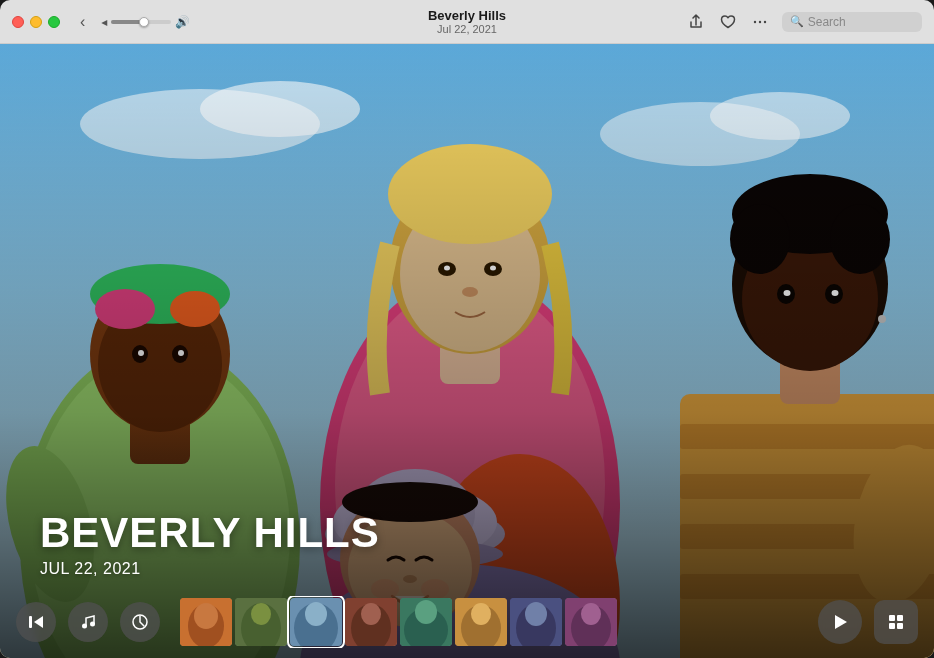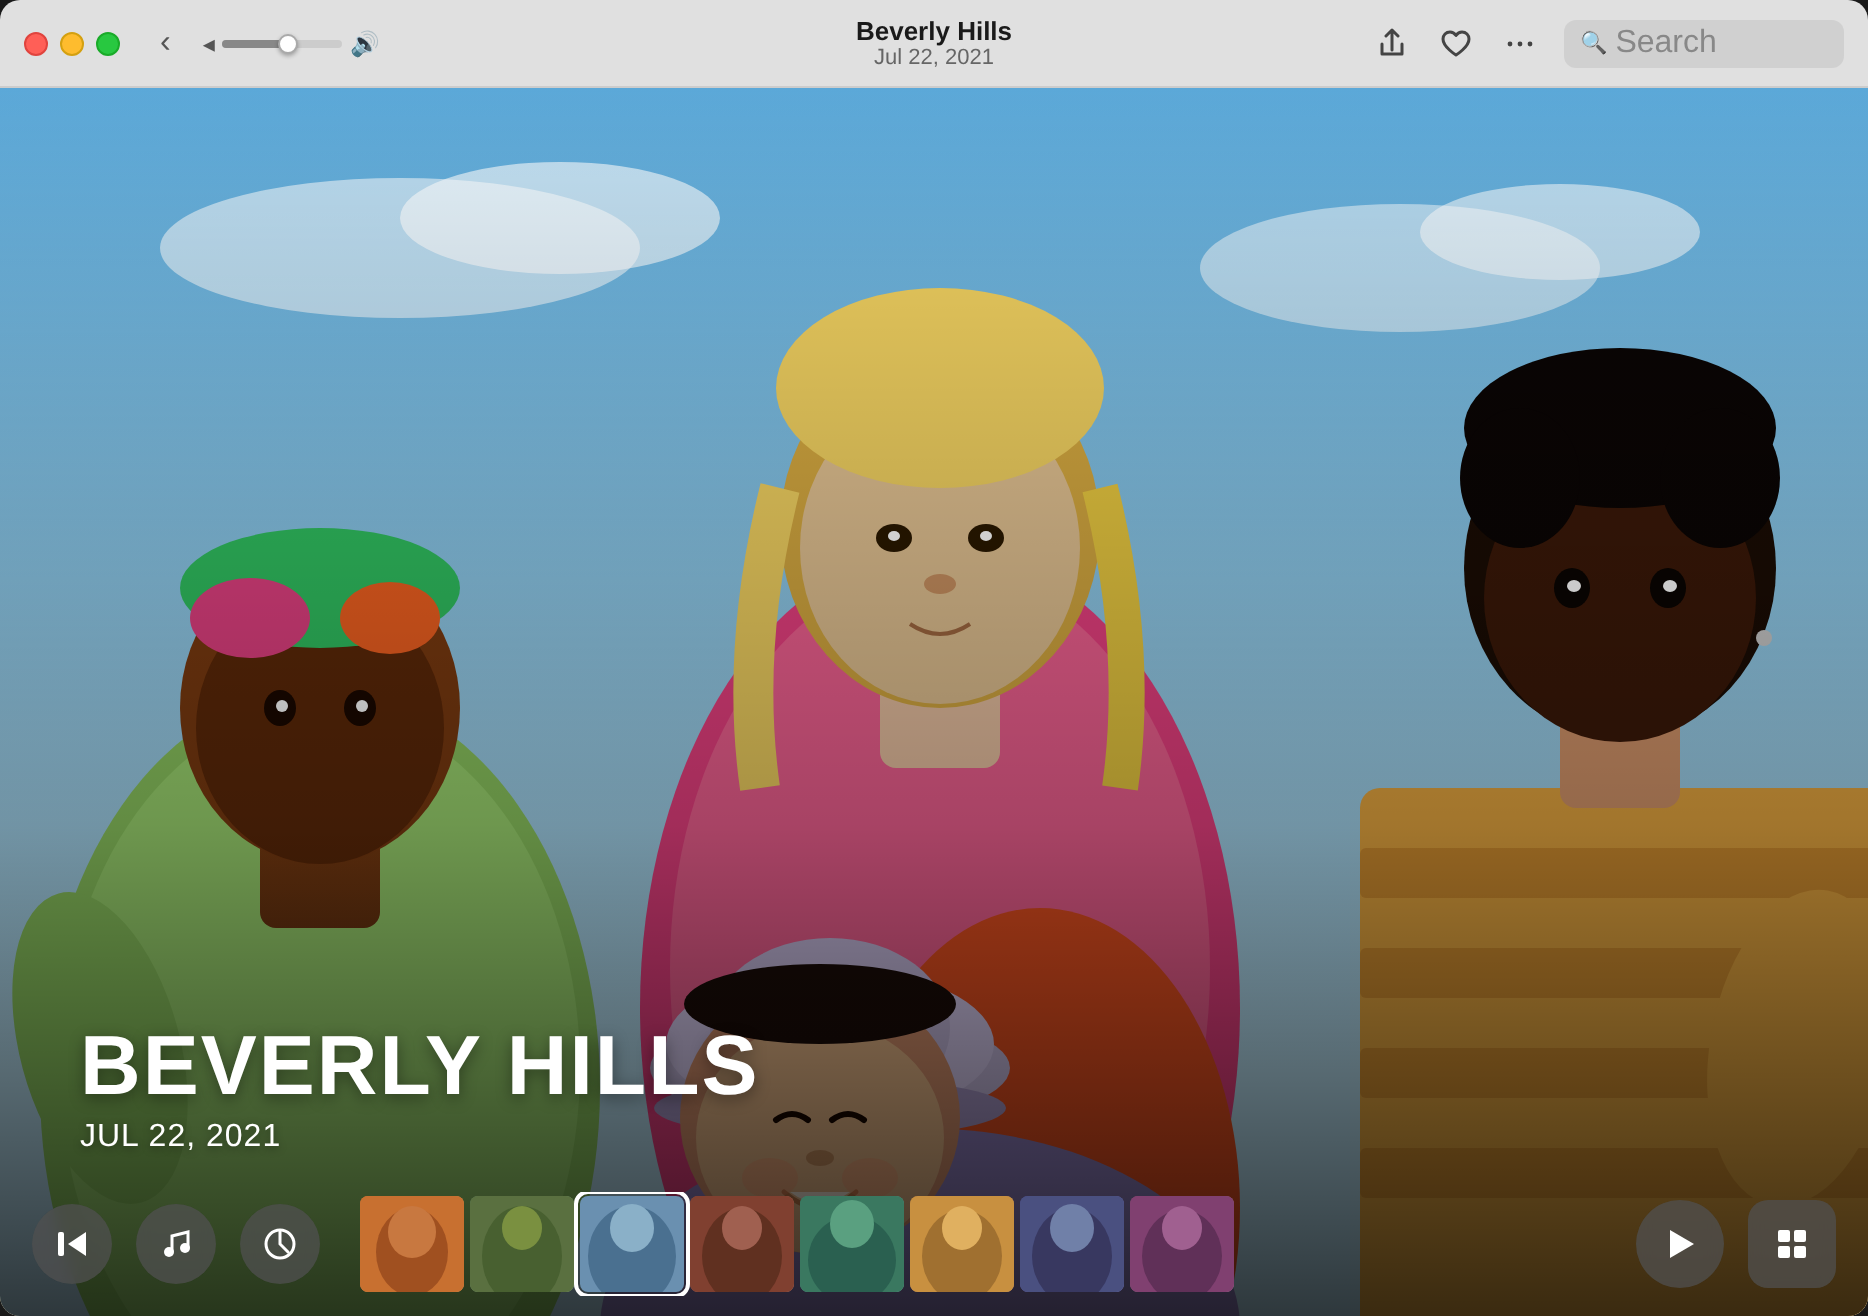--- a/index.html
+++ b/index.html
@@ -151,21 +151,21 @@
       border-radius: 6px;
       padding: 3px 8px;
       gap: 4px;
       width: 140px;
     }
 
     .search-bar input {
       background: none;
       border: none;
       outline: none;
-      font-size: 16px;
+      font-size: 12px;
       color: #333;
       width: 100%;
     }
 
     .search-bar input::placeholder {
       color: #888;
     }
 
     .search-icon-small {
       font-size: 11px;

